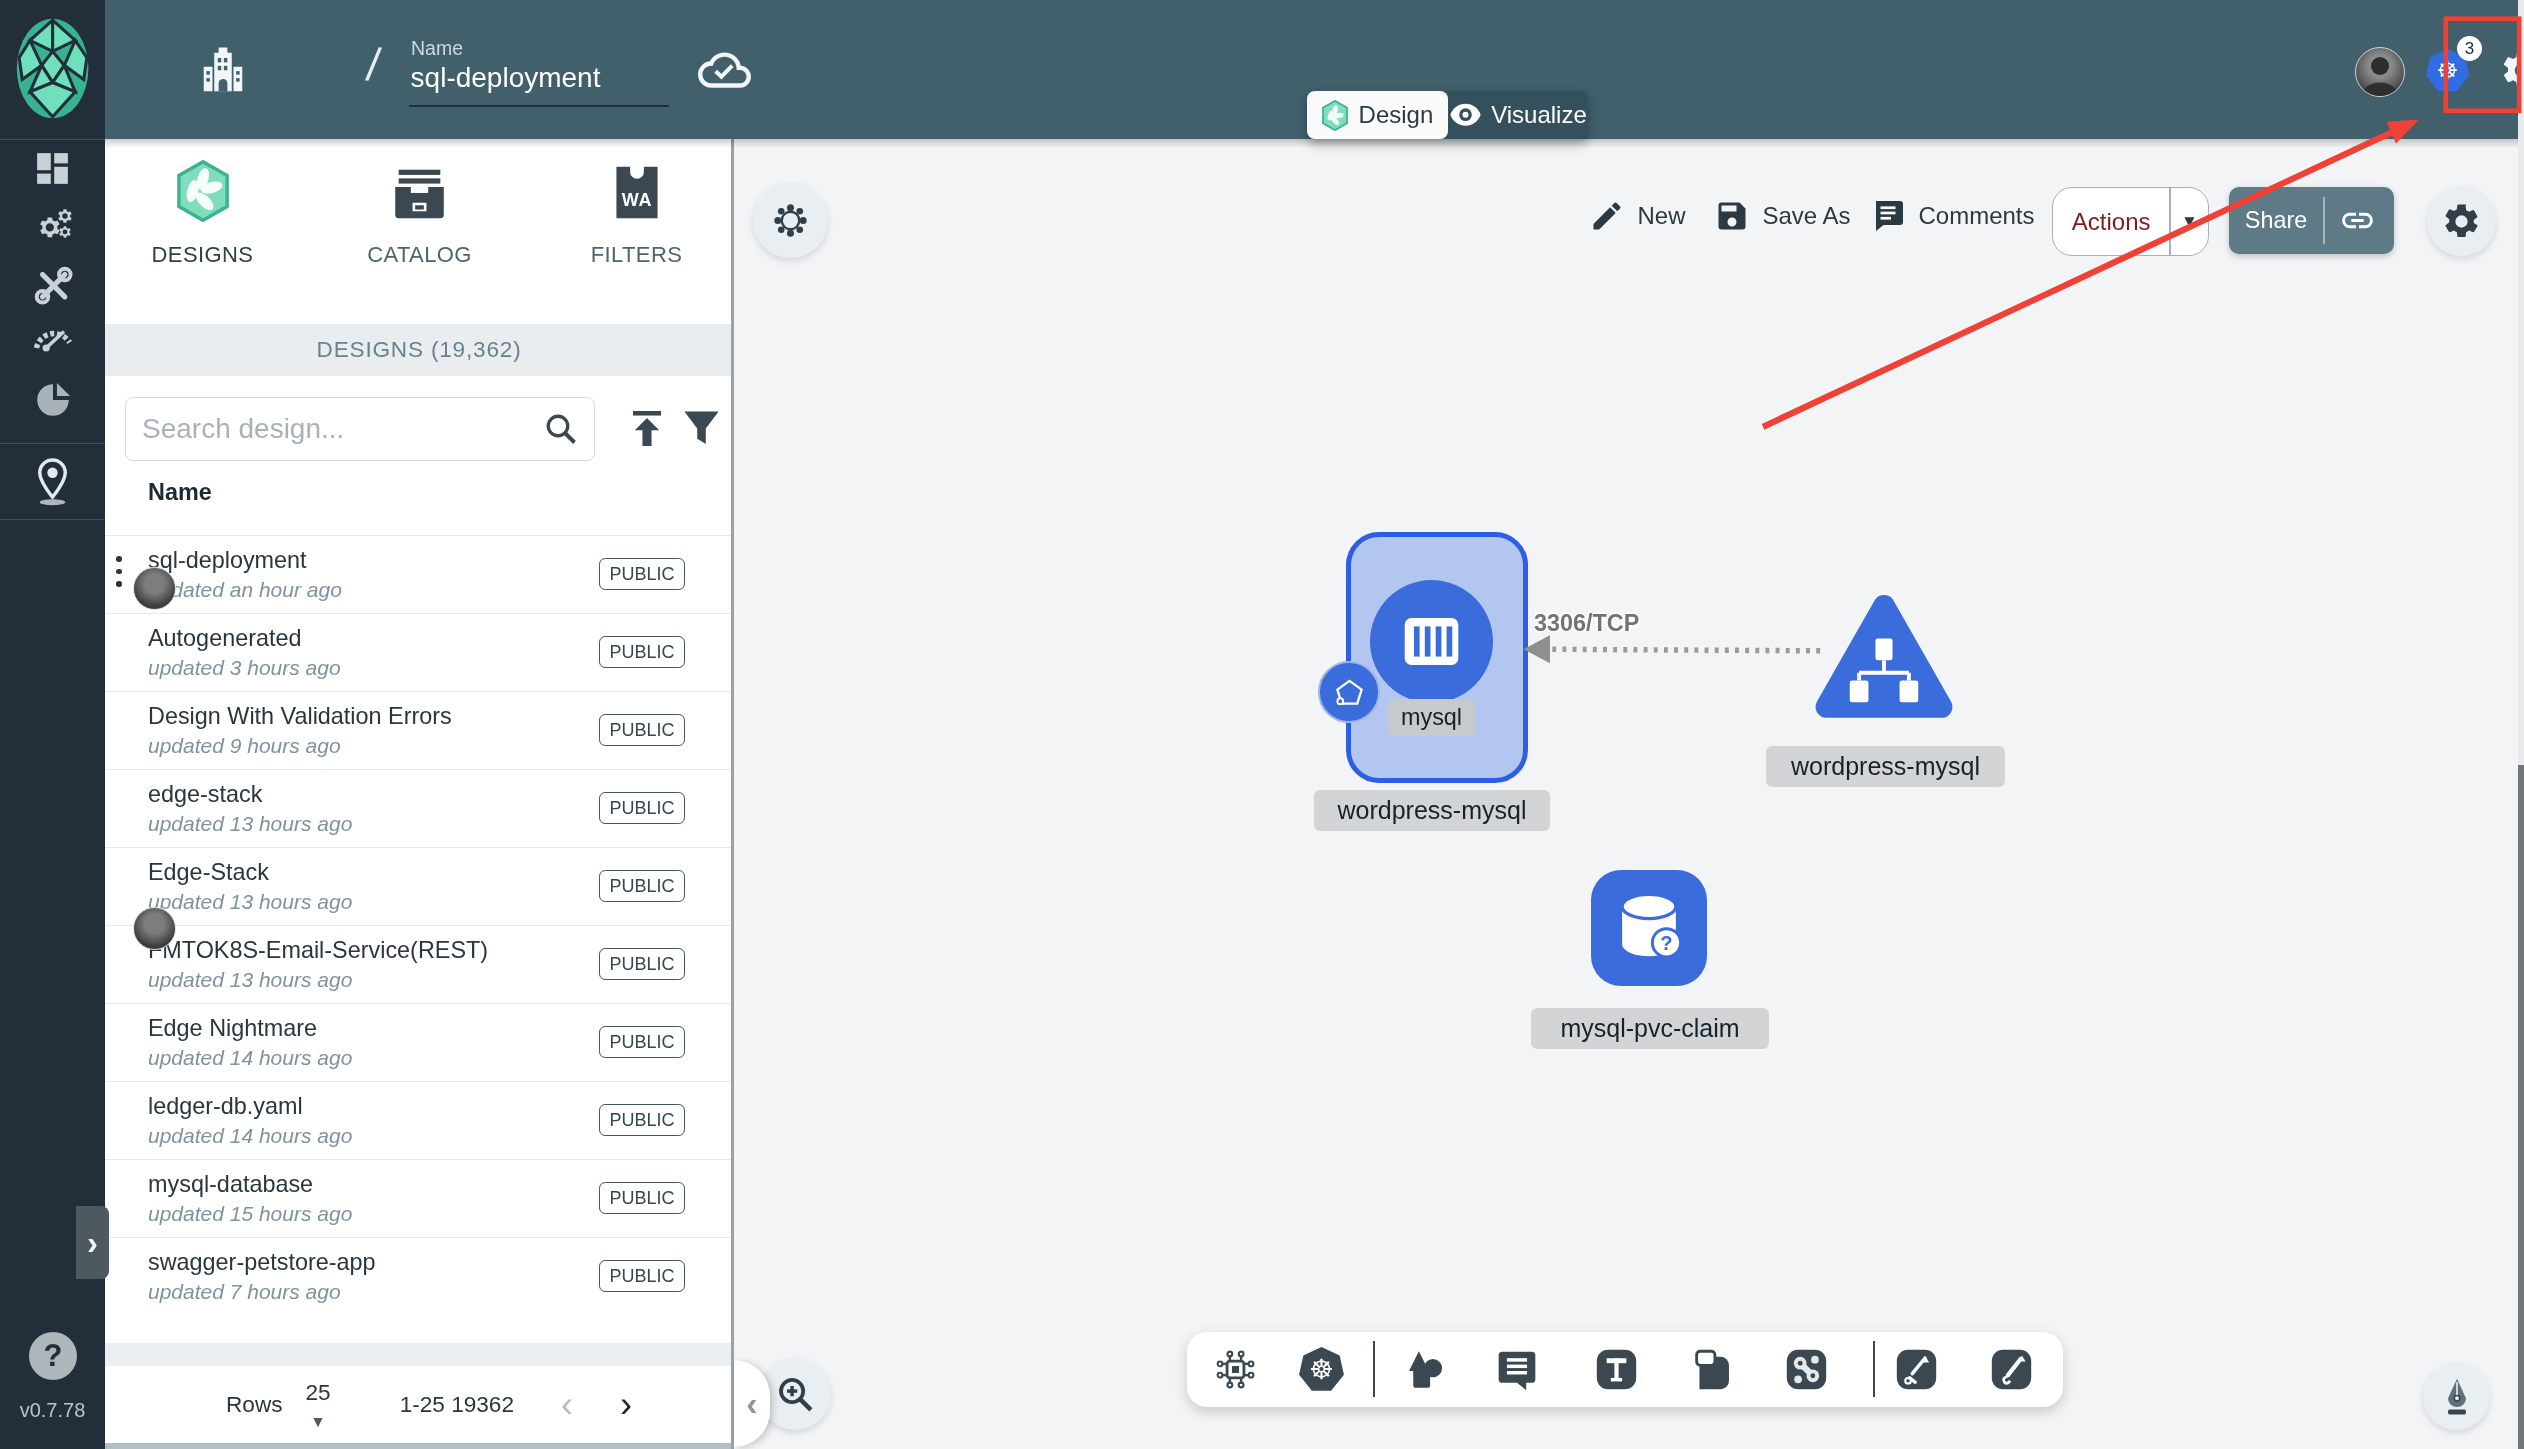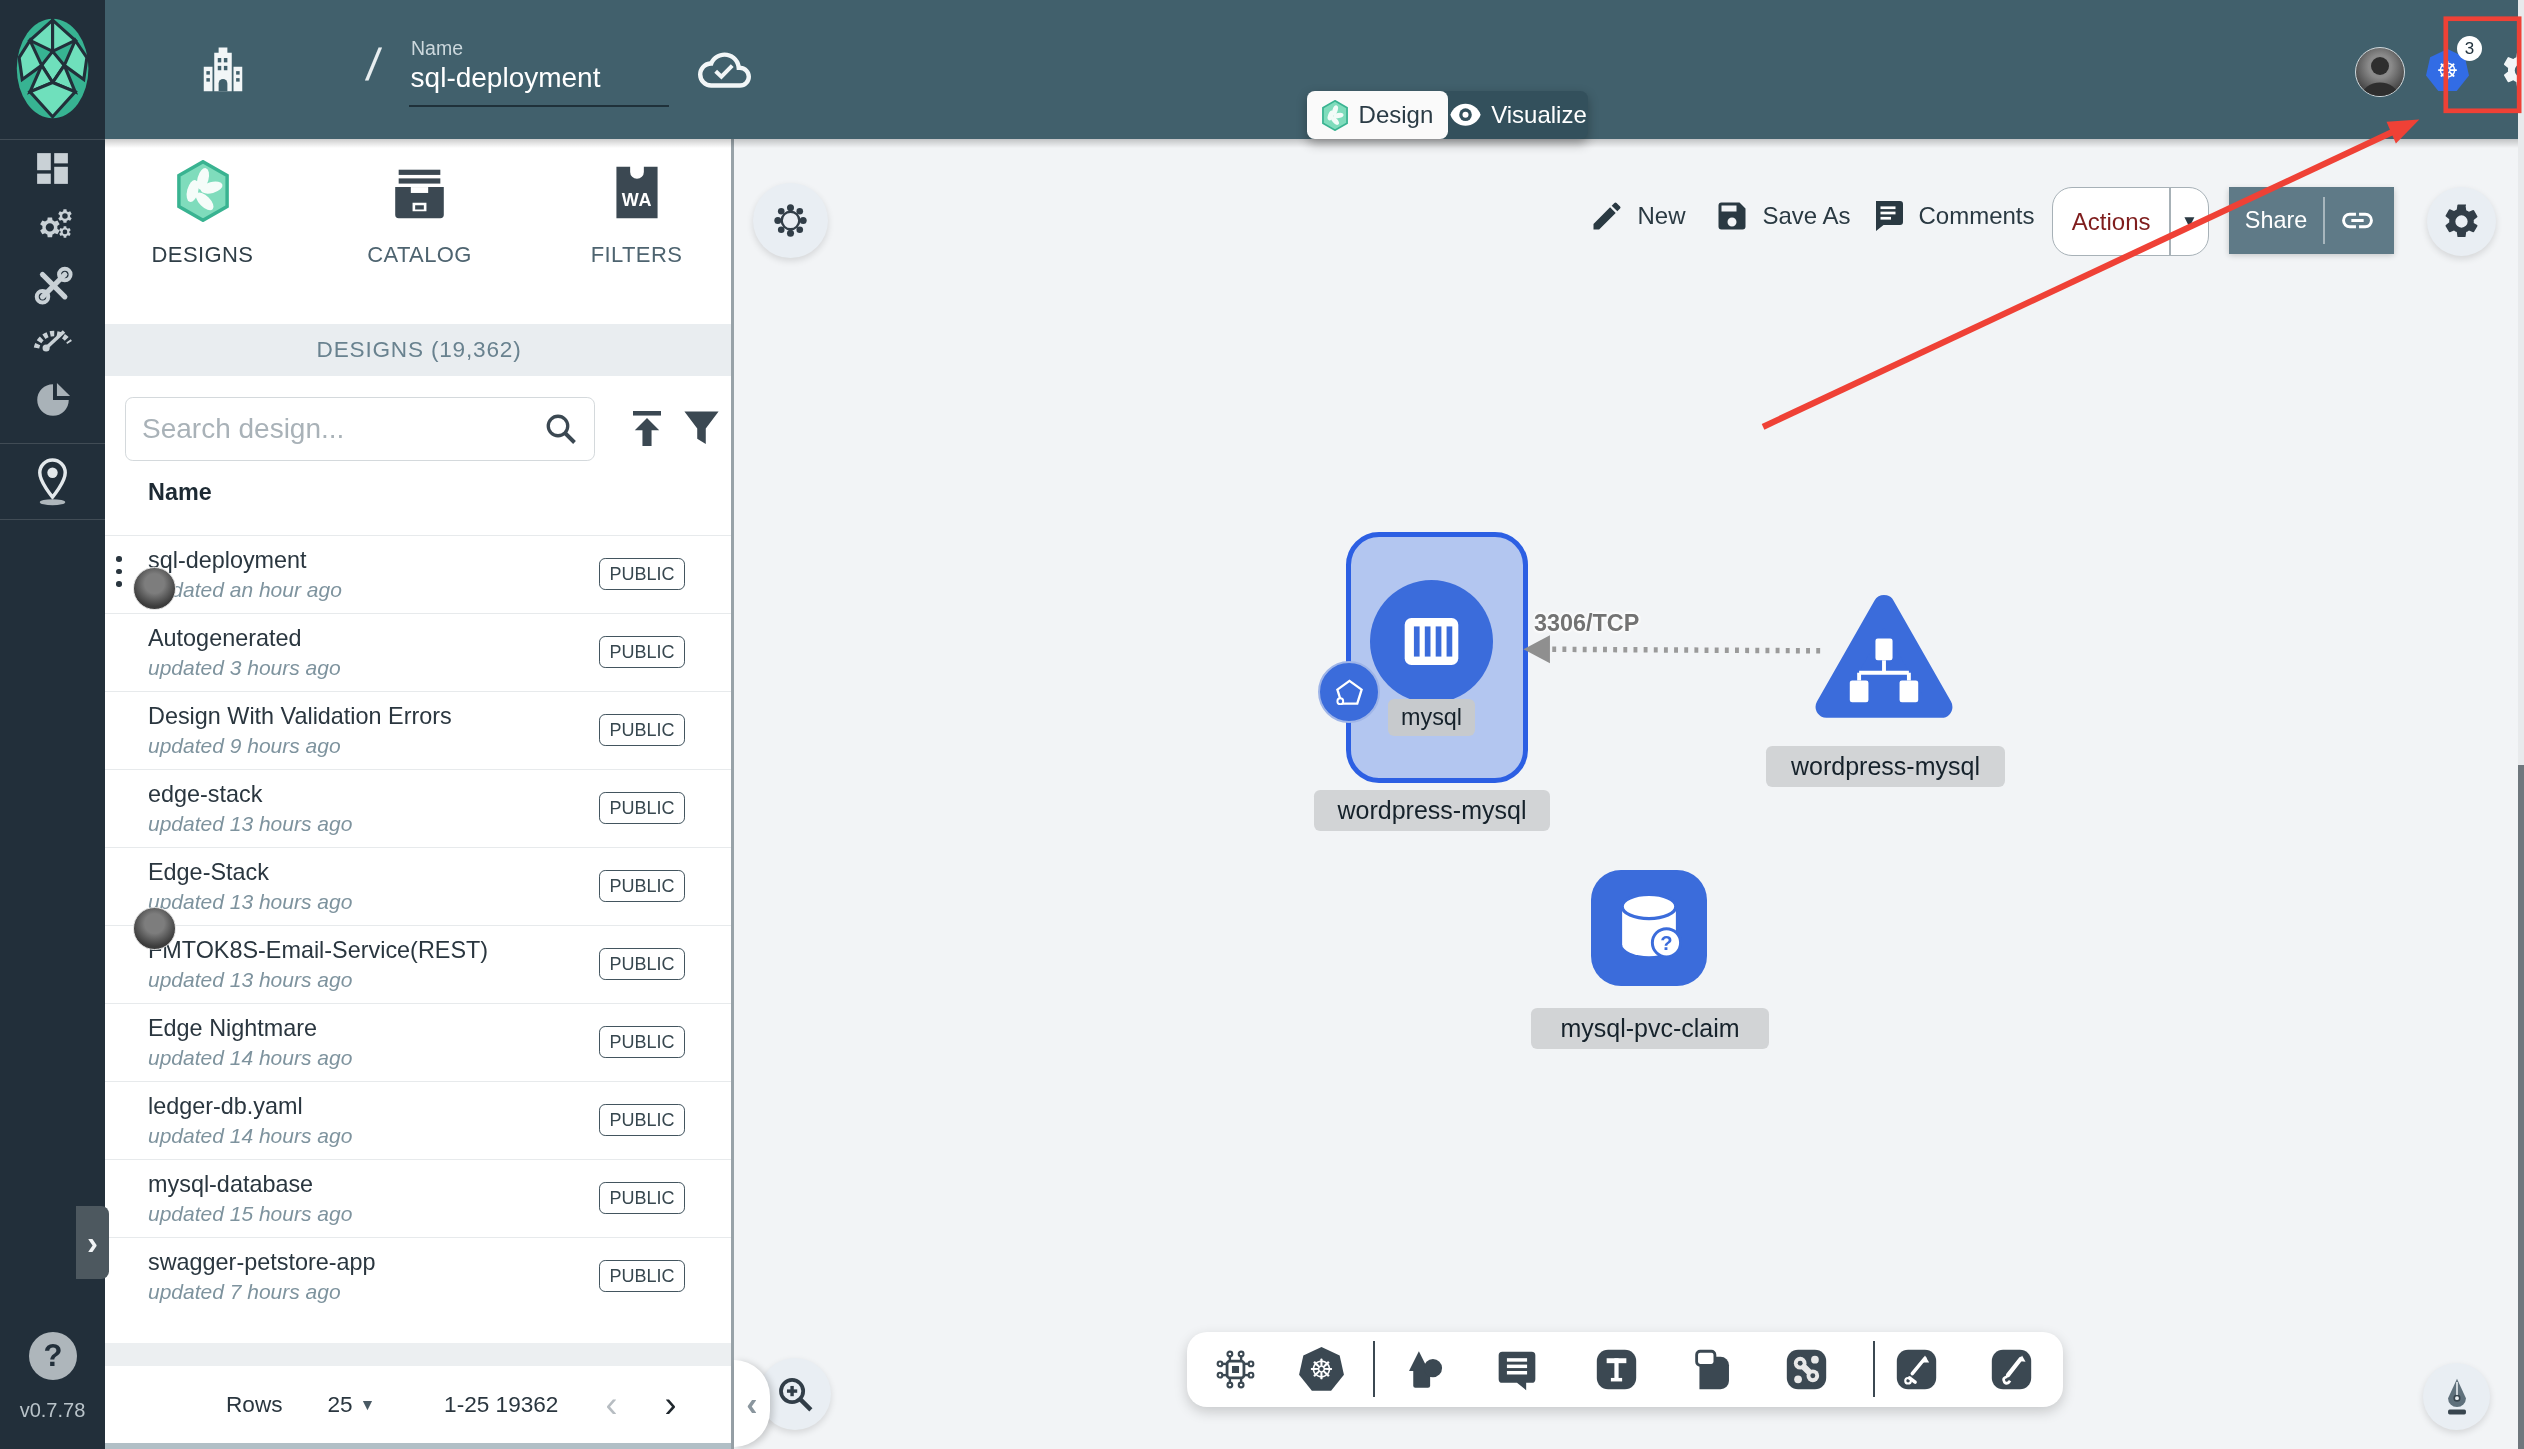--- a/index.html
+++ b/index.html
@@ -62,21 +62,21 @@
     color:#37474f;font-size:18px;padding:4.7px 9.4px;background:#fff;}
   .row-kebab{position:absolute;left:11px;top:20px;display:none;flex-direction:column;gap:7px;cursor:pointer;}
   .row-kebab i{width:5.5px;height:5.5px;border-radius:50%;background:#2a363f;}
   .row-avatar{position:absolute;display:none;width:41px;height:41px;border-radius:50%;z-index:3;
     background:radial-gradient(circle at 50% 38%,#7d7d7d 0 30%,#3c3c3c 70%);border:1.6px solid #e0e0e0;}
   .av-top{left:28px;top:31px;}
   .av-bottom{left:28px;top:59px;}
   #panel-gray-strip{left:0;top:1204px;width:628px;height:23.4px;background:#eceff1;}
   #pagination{left:0;top:1227px;width:628px;height:78px;background:#fff;display:flex;align-items:center;}
   #pagination .pg-rows{margin-left:121px;font-size:22.6px;color:#2a363f;}
-  #pagination .pg-per{margin-left:45px;font-size:22.6px;color:#2a363f;display:flex;align-items:center;gap:7px;cursor:pointer;}
+  #pagination .pg-per{margin-left:23px;font-size:22.6px;color:#2a363f;display:flex;align-items:center;gap:7px;cursor:pointer;flex-direction:column;}
   #pagination .pg-caret{font-size:15.6px;color:#4a5a64;}
   #pagination .pg-range{margin-left:69px;font-size:22.6px;color:#2a363f;}
   .pg-nav{font-size:36px;margin-left:47px;cursor:pointer;line-height:1;}
   #pg-prev{color:#b7bdc2;}
   #pg-next{color:#20282e;}
   #panel-bottom-thumb{left:0;top:1304px;width:628px;height:6.2px;background:#90a4ae;opacity:.7;}
   #panel-divider{left:731px;top:139px;width:3.1px;height:1310px;background:#98a2a8;z-index:12;}
   #collapse-pill{left:734px;top:1360px;width:36px;height:87px;background:#fff;border-radius:0 44px 44px 0;
     box-shadow:3.1px 1.6px 7.8px rgba(0,0,0,.18);display:flex;align-items:center;justify-content:center;
     color:#8a969e;font-size:34px;font-weight:bold;z-index:13;cursor:pointer;}
@@ -88,21 +88,21 @@
   #zoom-btn{left:759px;top:1358px;width:72px;height:72px;}
   #pen-btn{left:2423px;top:1363px;width:67px;height:67px;}
 
   
   .act{position:absolute;display:flex;align-items:center;gap:12.5px;color:#2a3942;font-size:24px;cursor:pointer;z-index:9;}
   #actions-btn{left:2052px;top:187px;width:155px;height:67px;background:#fff;border:1.6px solid #a7b1b7;
     border-radius:20px;display:flex;align-items:center;z-index:9;cursor:pointer;}
   #actions-btn .lbl{flex:1;text-align:center;font-size:24px;color:#7f1d1d;}
   #actions-btn .sep{width:1.6px;height:67px;background:#a7b1b7;}
   #actions-btn .car{width:37px;text-align:center;font-size:17px;color:#2a3942;}
-  #share-btn{left:2229px;top:187px;width:165px;height:67px;background:#5f7a87;border-radius:0;display:flex;
+  #share-btn{left:2229px;top:187px;width:165px;height:67px;background:#5f7a87;border-radius:10px;display:flex;
     align-items:center;z-index:9;cursor:pointer;box-shadow:0 2.3px 6.2px rgba(0,0,0,.2);}
   #share-btn .lbl{width:94px;text-align:center;color:#fff;font-size:23.4px;}
   #share-btn .sep{width:1.6px;height:47px;background:rgba(255,255,255,.45);}
   #canvas-gear{left:2427px;top:187px;width:69px;height:69px;}
 
   
   .chip{position:absolute;background:#d2d4d6;border-radius:6.2px;color:#16222b;font-size:25px;
     display:flex;align-items:center;justify-content:center;z-index:6;}
   #deploy-node{left:1346px;top:532px;width:172px;height:241px;border:5.5px solid #2c5fe3;border-radius:33px;
     background:#b3c6f0;z-index:5;cursor:grab;}

